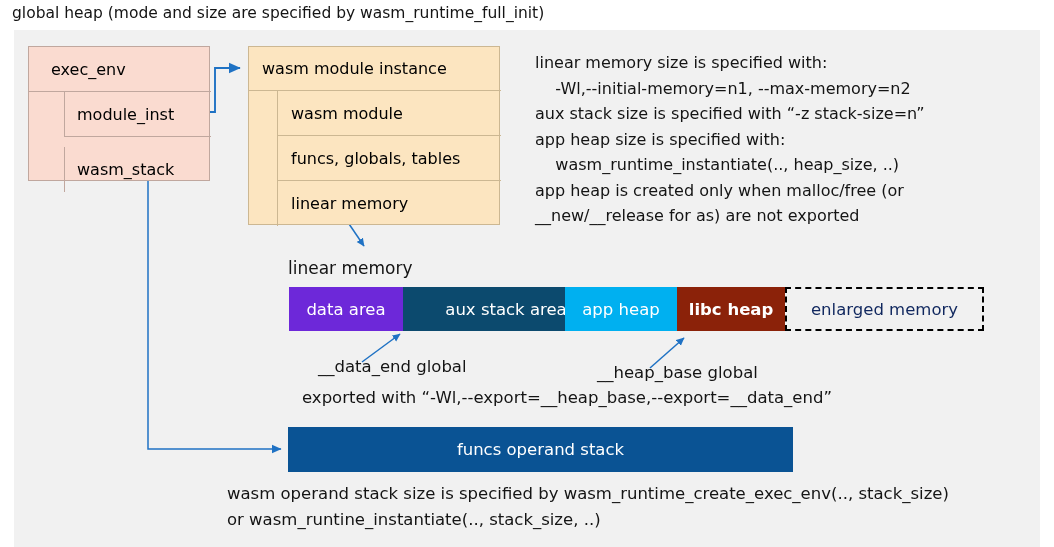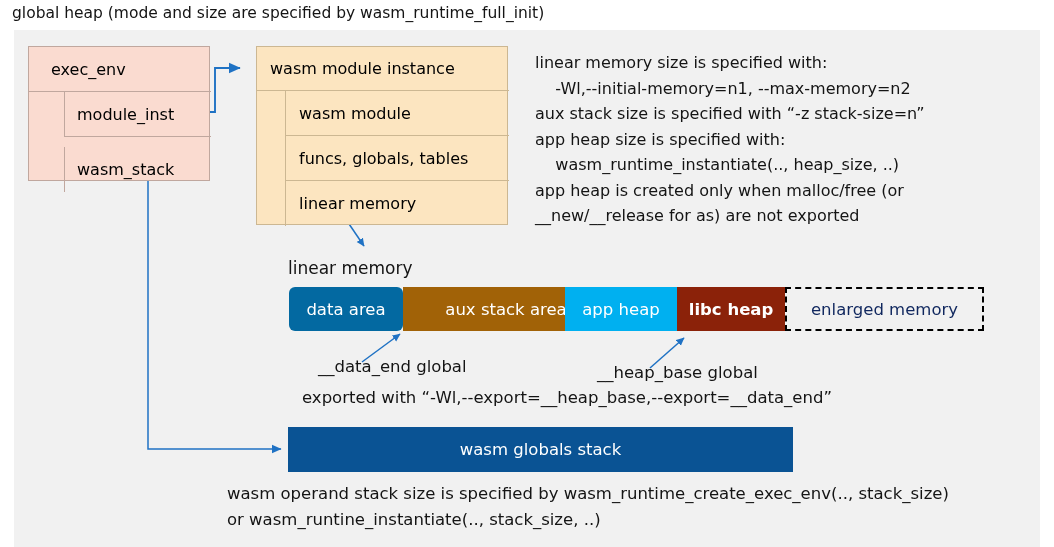--- a/index.html
+++ b/index.html
@@ -90,21 +90,21 @@
     left: 35px; top: 100px;
     width: 147px; height: 45px;
     border-left: 1px solid #c0a79e;
     padding-left: 12px;
     box-sizing: border-box;
     text-align: center;
   }
 
   
   #module-instance-box {
-    left: 256px;
+    left: 248px;
     top: 46px;
     width: 252px;
     height: 179px;
     background: #fce5c0;
     border: 1px solid #ccb792;
   }
   #module-instance-header {
     left: 0; top: 0;
     width: 252px; height: 44px;
     border-bottom: 1px solid #ccb792;
@@ -273,29 +273,29 @@
     -Wl,--initial-memory=n1, --max-memory=n2
 aux stack size is specified with “-z stack-size=n”
 app heap size is specified with:
     wasm_runtime_instantiate(.., heap_size, ..)
 app heap is created only when malloc/free (or
 __new/__release for as) are not exported</div>
 
   <div class="abs" id="linear-memory-label">linear memory</div>
 
   <div class="abs" id="memory-bar">
-    <div class="mem-seg" style="width: 114px; background: #0369a1; border-radius: 6px;">data area</div>
-    <div class="mem-seg" style="width: 162px; background: #a16207; padding-left: 44px;">aux stack area</div>
+    <div class="mem-seg" style="width: 114px; background: #6d28d9;">data area</div>
+    <div class="mem-seg" style="width: 162px; background: #0c4a6e; padding-left: 44px;">aux stack area</div>
     <div class="mem-seg" style="width: 112px; background: rgb(0, 176, 240);">app heap</div>
     <div class="mem-seg" style="width: 108px; background: rgb(139, 34, 9); font-weight: bold;">libc heap</div>
     <div class="mem-seg enlarged" style="width: 199px;">enlarged memory</div>
   </div>
 
   <div class="abs" id="ann-data-end">__data_end global</div>
   <div class="abs" id="ann-heap-base">__heap_base global</div>
   <div class="abs" id="ann-exported">exported with “-Wl,--export=__heap_base,--export=__data_end”</div>
 
-  <div class="abs" id="operand-stack-bar" style="background: rgb(10, 83, 148);">wasm globals stack</div>
+  <div class="abs" id="operand-stack-bar" style="background: rgb(10, 83, 148);">funcs operand stack</div>
 
   <div class="abs" id="operand-stack-note">wasm operand stack size is specified by wasm_runtime_create_exec_env(.., stack_size)
 or wasm_runtine_instantiate(.., stack_size, ..)</div>
 
 </div>
 
 </body></html>

